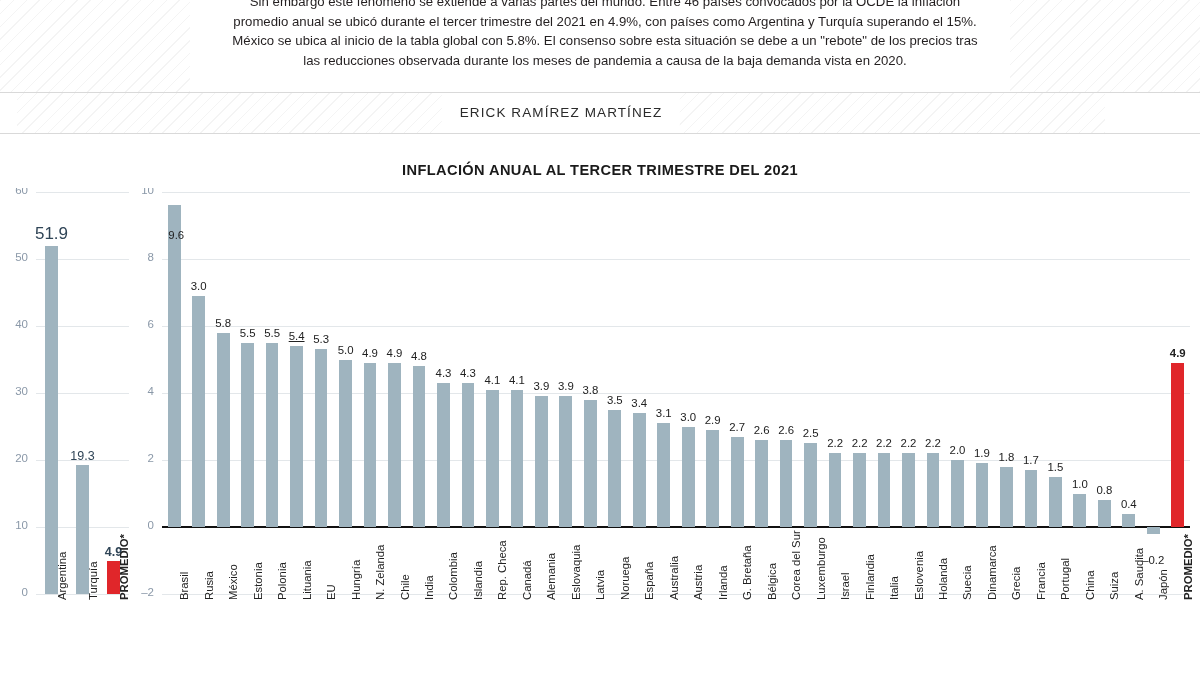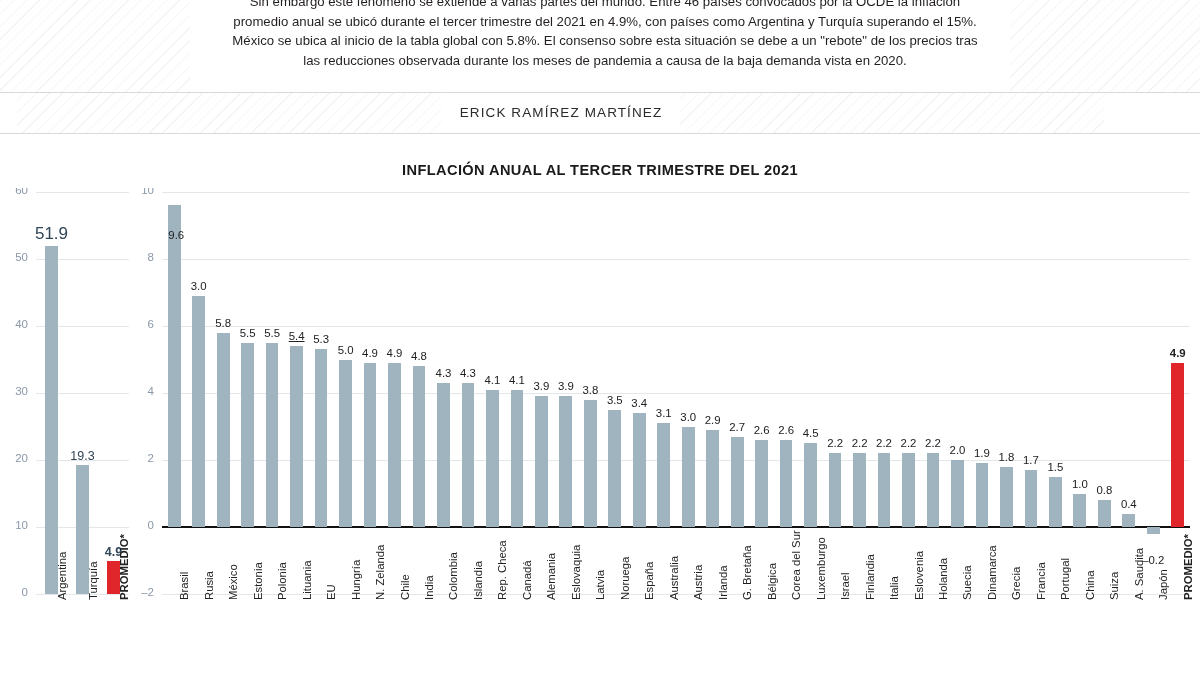--- a/index.html
+++ b/index.html
@@ -335,21 +335,21 @@
         <div class="bar" style="left: 594.827px; top: 248.55px; height: 90.45px; width: 12.7276px; bottom: auto;"></div>
         <div class="bar-value " style="width: 46.5048px; left: 577.938px; top: 232.55px;">2.7</div>
         <div class="cat-label" style="left: 605.19px; top: 412px;">G. Bretaña</div>
         <div class="bar" style="left: 619.303px; top: 251.9px; height: 87.1px; width: 12.7276px; bottom: auto;"></div>
         <div class="bar-value " style="width: 46.5048px; left: 602.414px; top: 235.9px;">2.6</div>
         <div class="cat-label" style="left: 629.667px; top: 412px;">Bélgica</div>
         <div class="bar" style="left: 643.779px; top: 251.9px; height: 87.1px; width: 12.7276px; bottom: auto;"></div>
         <div class="bar-value " style="width: 46.5048px; left: 626.89px; top: 235.9px;">2.6</div>
         <div class="cat-label" style="left: 654.143px; top: 412px;">Corea del Sur</div>
         <div class="bar" style="left: 668.255px; top: 255.25px; height: 83.75px; width: 12.7276px; bottom: auto;"></div>
-        <div class="bar-value " style="width: 46.5048px; left: 651.367px; top: 239.25px;">4.5</div>
+        <div class="bar-value " style="width: 46.5048px; left: 651.367px; top: 239.25px;">2.5</div>
         <div class="cat-label" style="left: 678.619px; top: 412px;">Luxemburgo</div>
         <div class="bar" style="left: 692.731px; top: 265.3px; height: 73.7px; width: 12.7276px; bottom: auto;"></div>
         <div class="bar-value " style="width: 46.5048px; left: 675.843px; top: 249.3px;">2.2</div>
         <div class="cat-label" style="left: 703.095px; top: 412px;">Israel</div>
         <div class="bar" style="left: 717.208px; top: 265.3px; height: 73.7px; width: 12.7276px; bottom: auto;"></div>
         <div class="bar-value " style="width: 46.5048px; left: 700.319px; top: 249.3px;">2.2</div>
         <div class="cat-label" style="left: 727.571px; top: 412px;">Finlandia</div>
         <div class="bar" style="left: 741.684px; top: 265.3px; height: 73.7px; width: 12.7276px; bottom: auto;"></div>
         <div class="bar-value " style="width: 46.5048px; left: 724.795px; top: 249.3px;">2.2</div>
         <div class="cat-label" style="left: 752.048px; top: 412px;">Italia</div>

